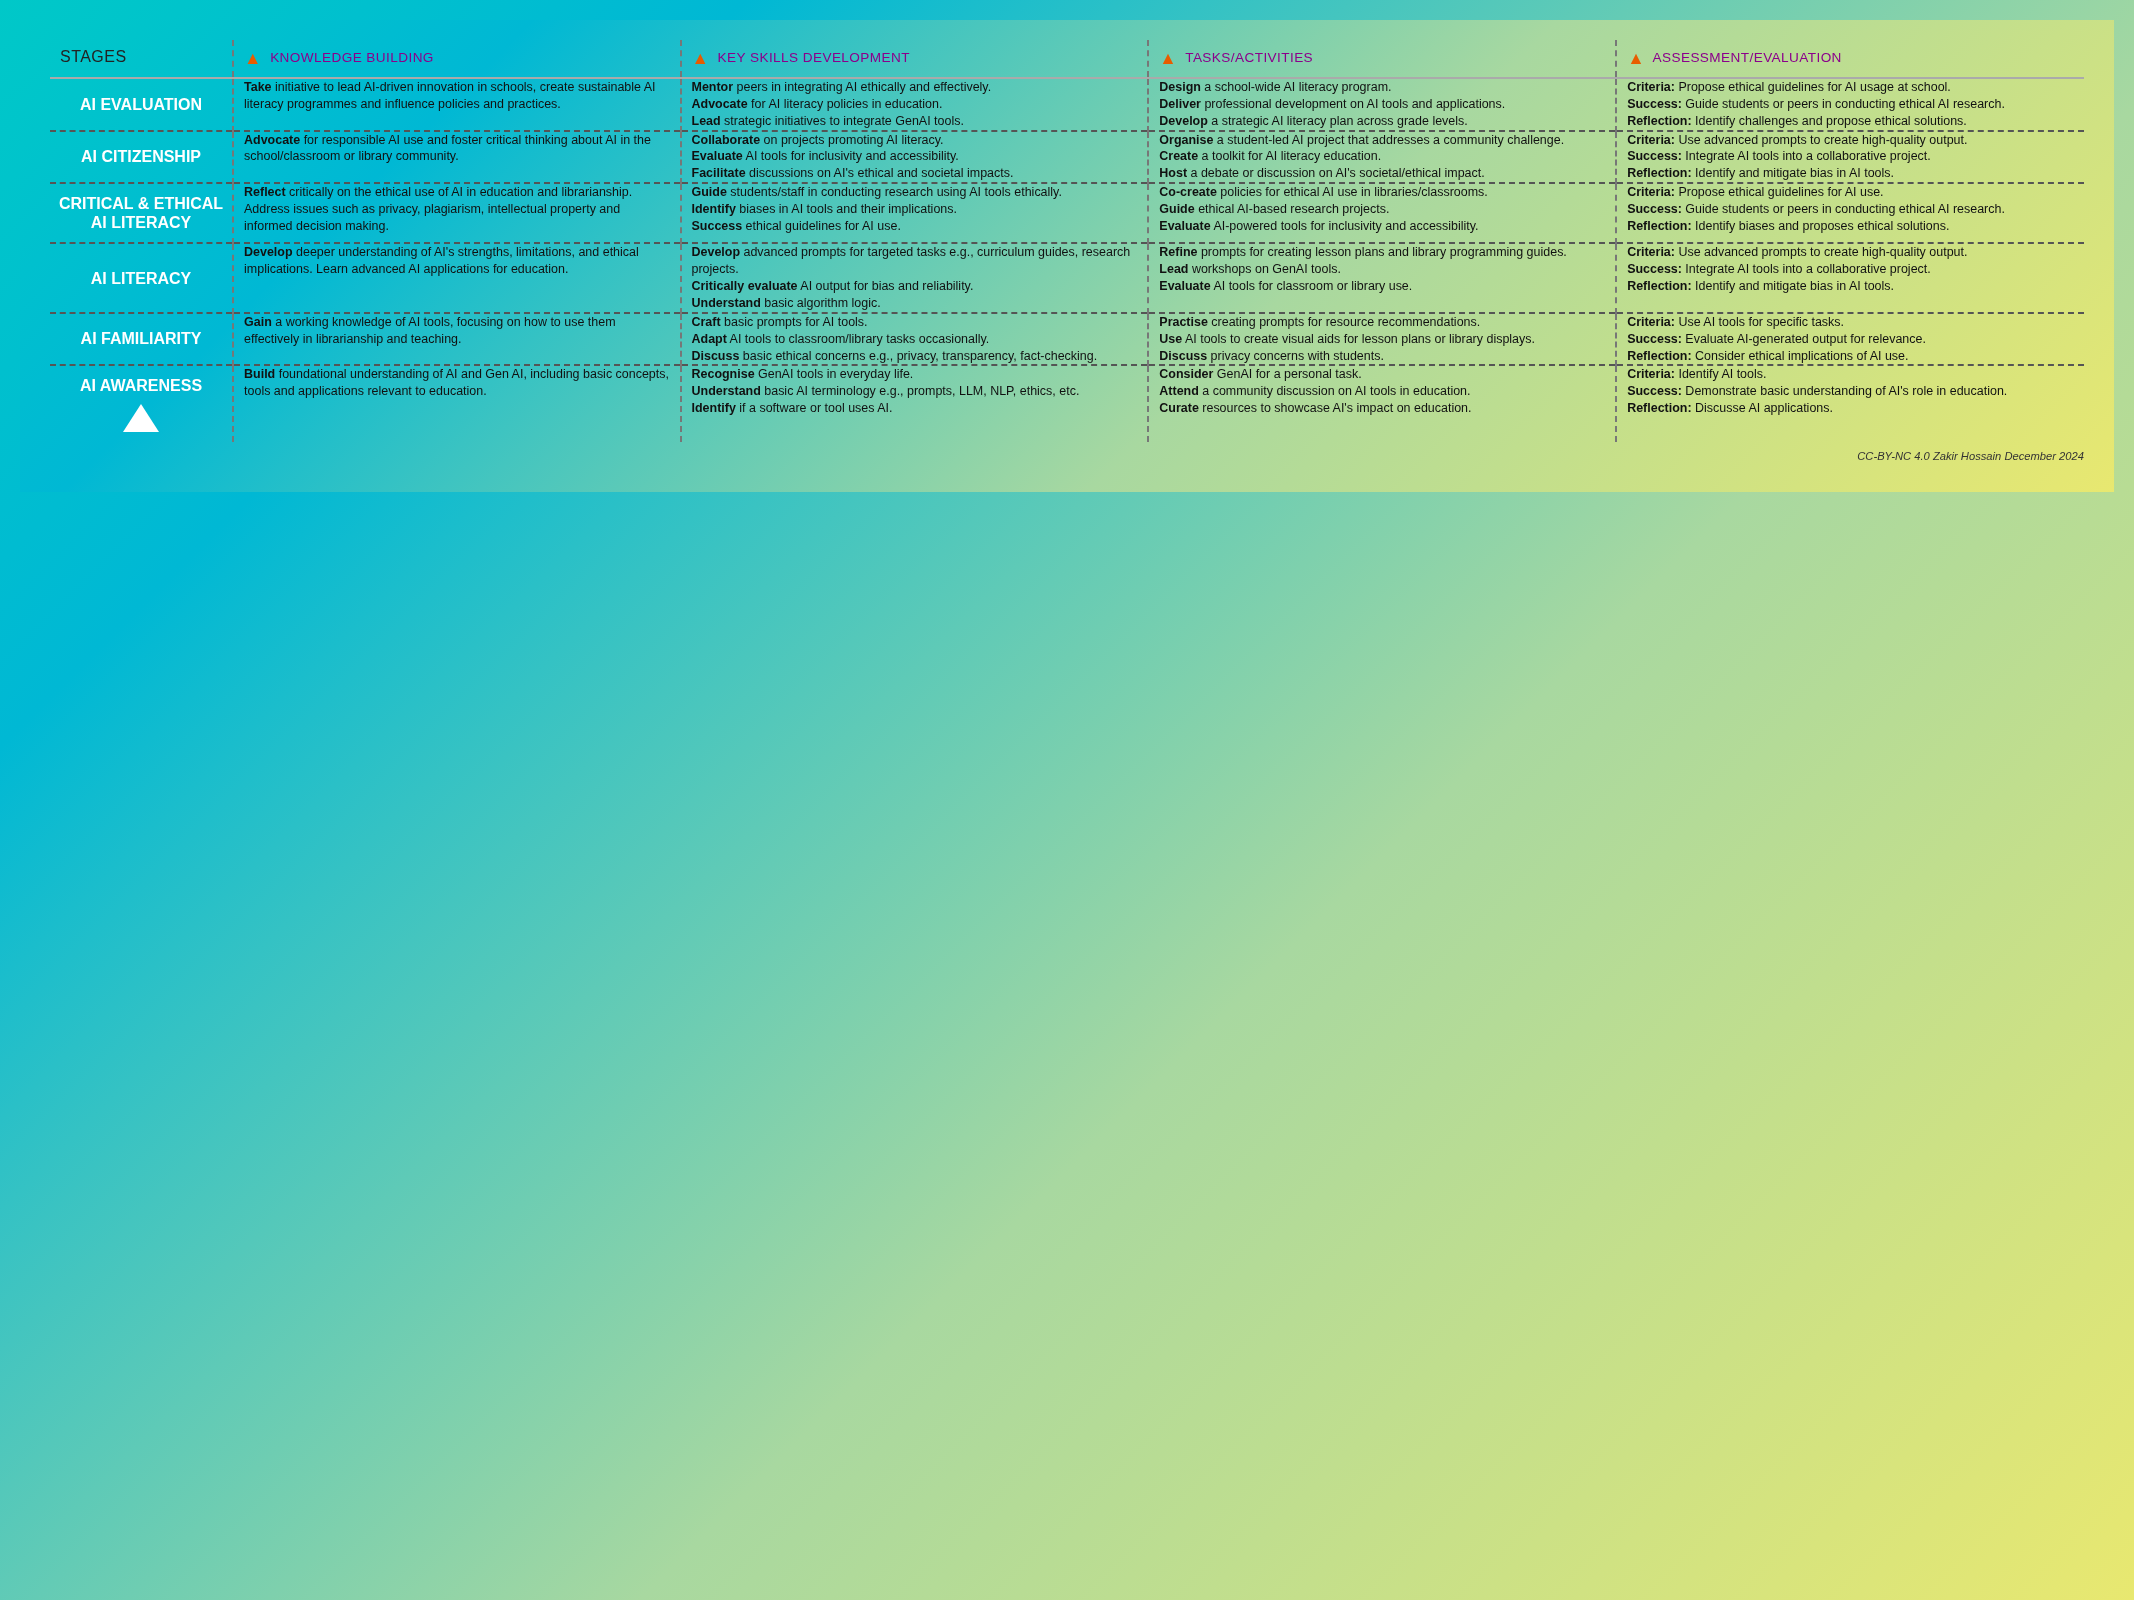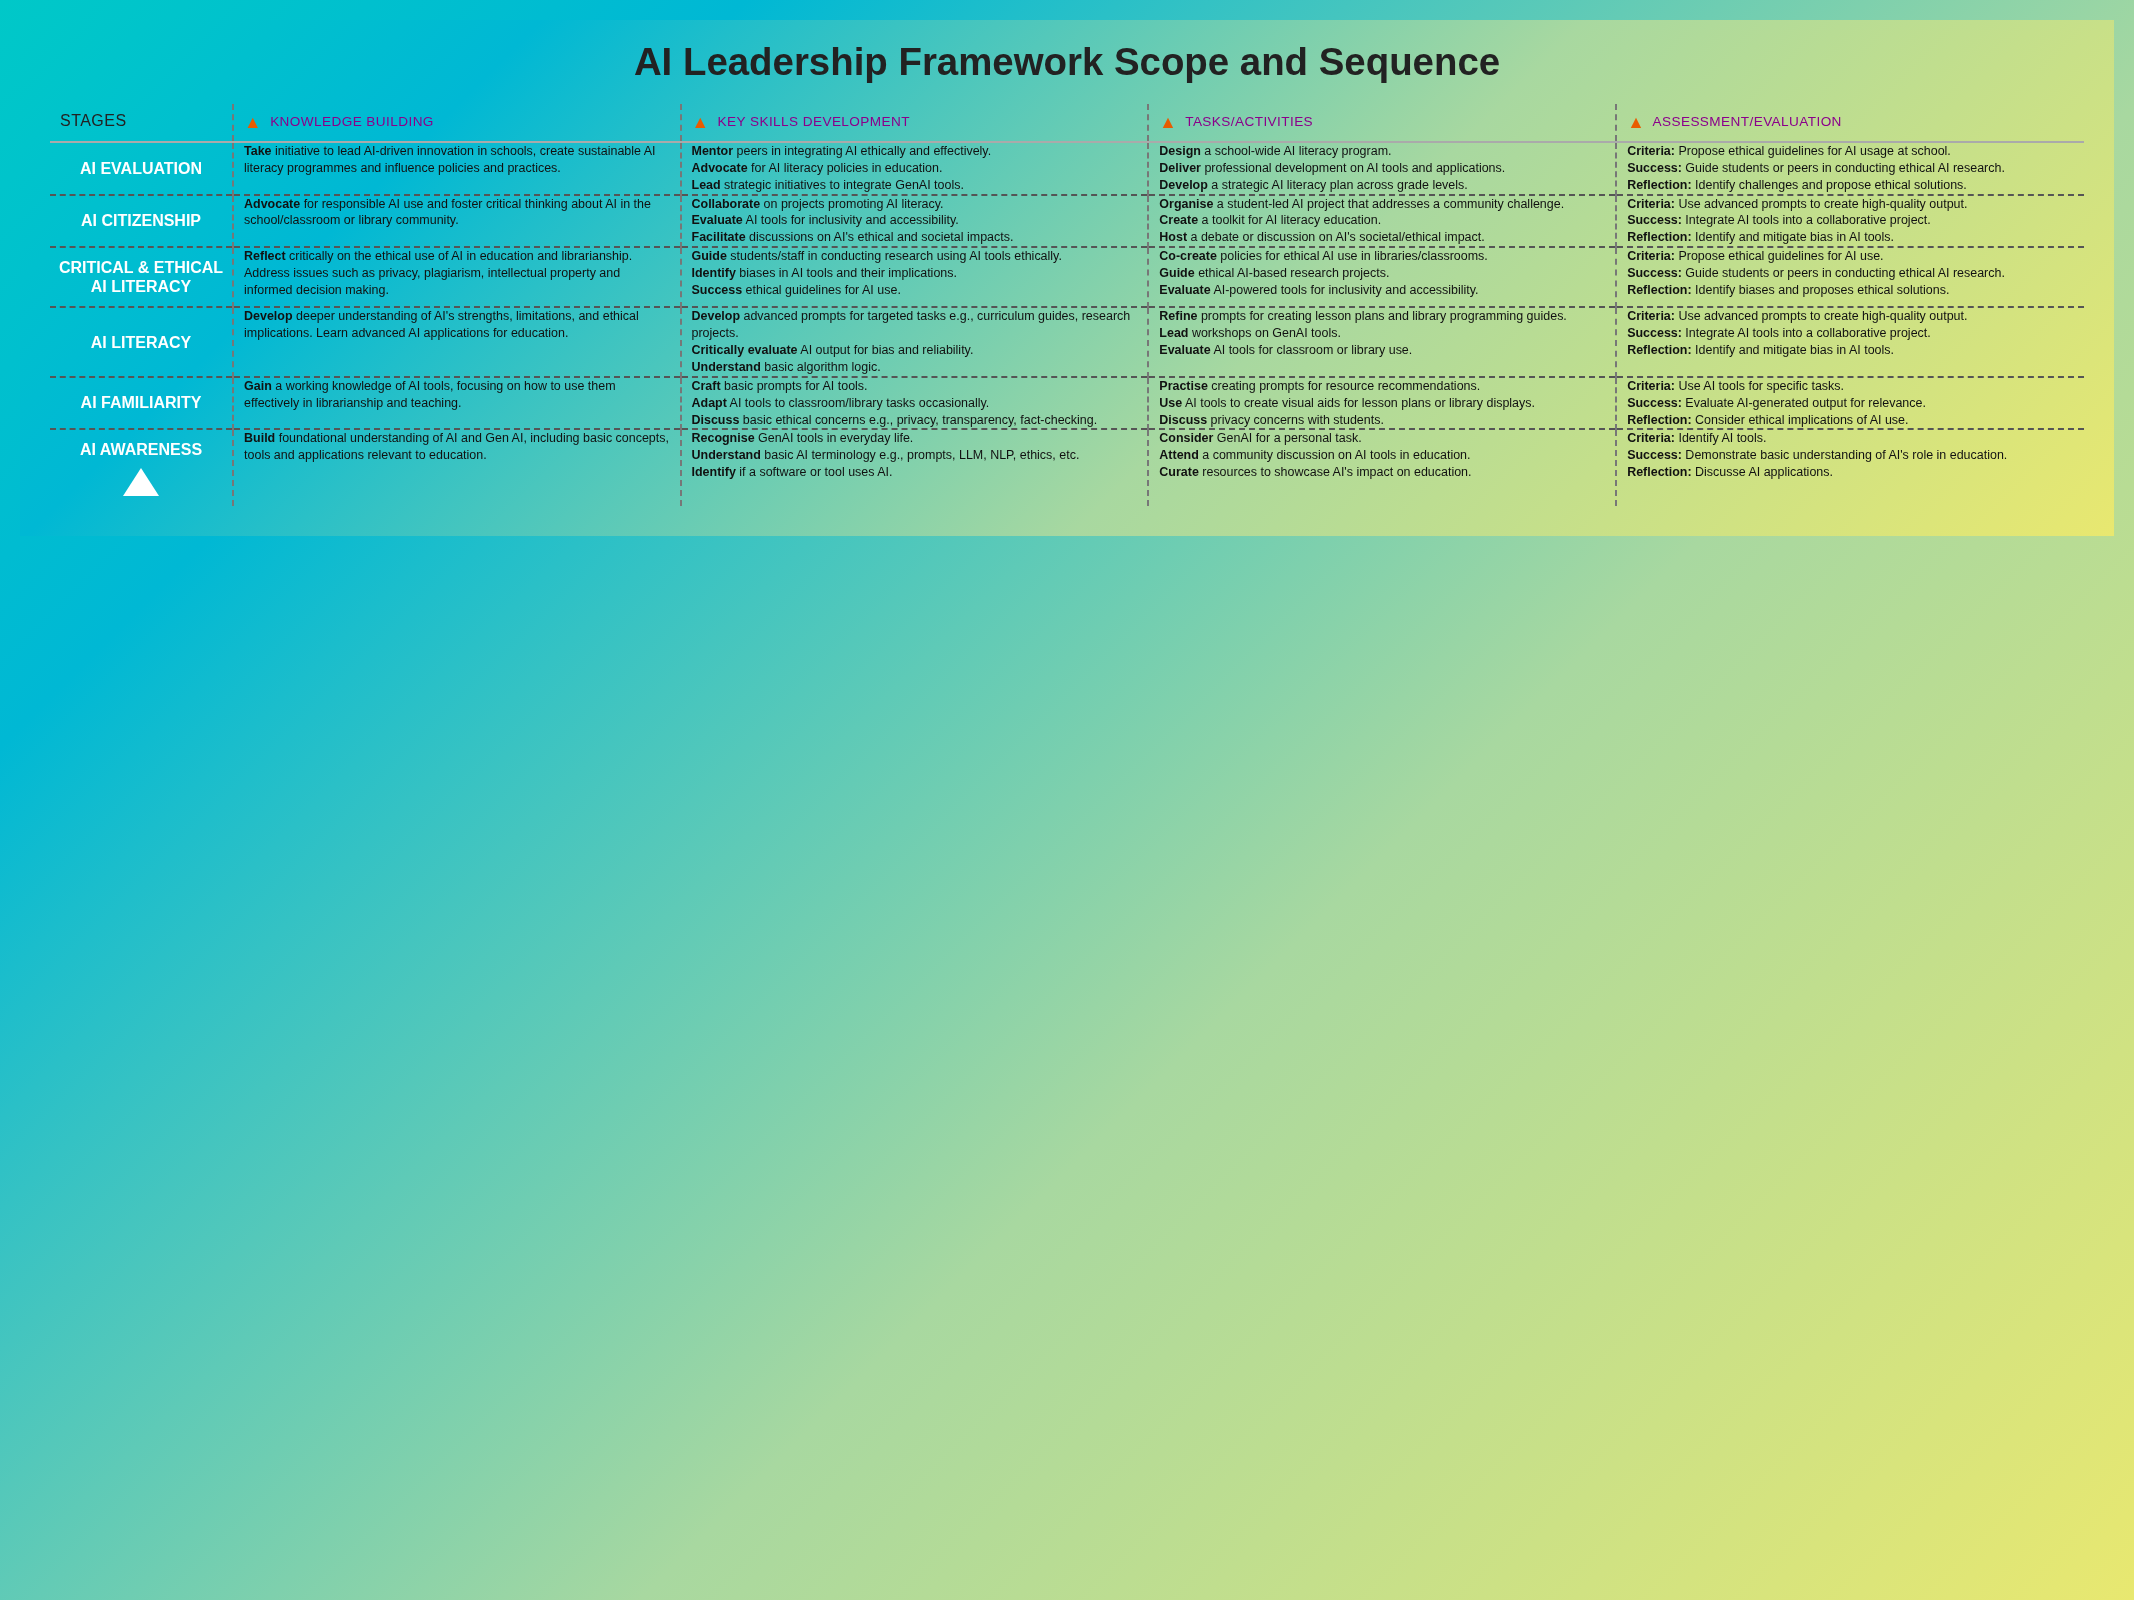--- a/index.html
+++ b/index.html
@@ -112,21 +112,20 @@
       font-size: 0.7em;
       color: #333;
       margin-top: 8px;
       font-style: italic;
     }
   </style>
 </head>
 <body>
 
 <div class="page-container">
-  <h1 class="page-title">AI Leadership Framework Scope and Sequence</h1>
 
   <table>
     <colgroup>
       <col class="col-stages">
       <col class="col-kb">
       <col class="col-ks">
       <col class="col-ta">
       <col class="col-ae">
     </colgroup>
     <thead>
@@ -204,13 +203,14 @@
             <div class="arrow-up"></div>
           </td>
           <td class="col-border-left"><b>Build</b> foundational understanding of AI and Gen AI, including basic concepts, tools and applications relevant to education.</td>
           <td class="col-border-left"><b>Recognise</b> GenAI tools in everyday life.<br><b>Understand</b> basic AI terminology e.g., prompts, LLM, NLP, ethics, etc.<br><b>Identify</b> if a software or tool uses AI.</td>
           <td class="col-border-left"><b>Consider</b> GenAI for a personal task.<br><b>Attend</b> a community discussion on AI tools in education.<br><b>Curate</b> resources to showcase AI's impact on education.</td>
           <td class="col-border-left"><b>Criteria:</b> Identify AI tools.<br><b>Success:</b> Demonstrate basic understanding of AI's role in education.<br><b>Reflection:</b> Discusse AI applications.</td>
         </tr>
       </tbody>
   </table>
 
+  <div class="footer-text">CC-BY-NC 4.0 Zakir Hossain December 2024</div>
 </div>
 
 </body></html>

